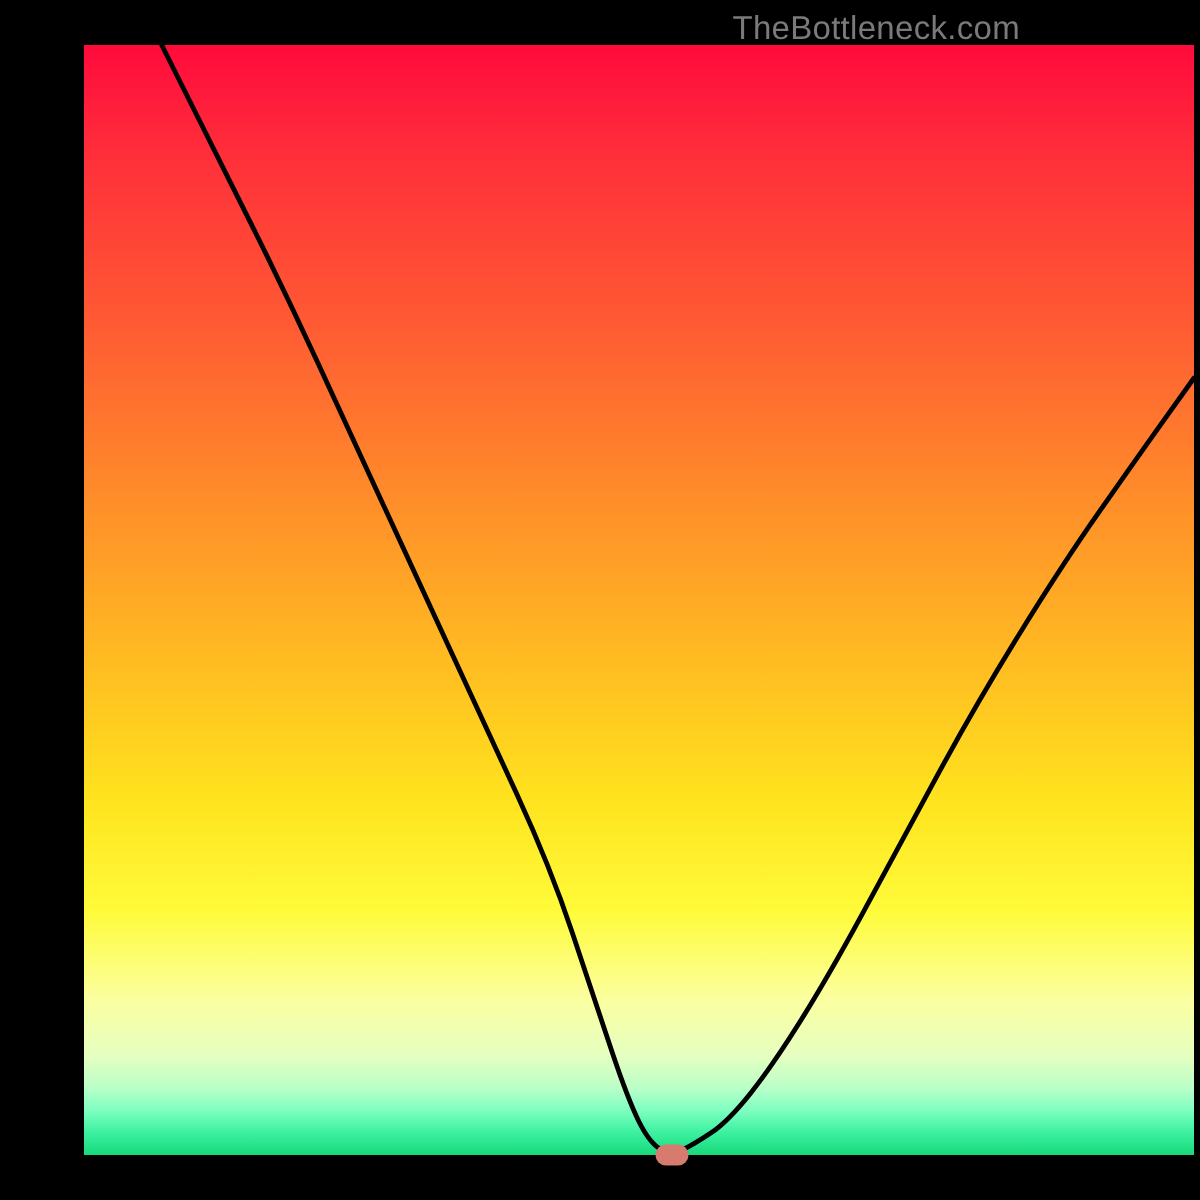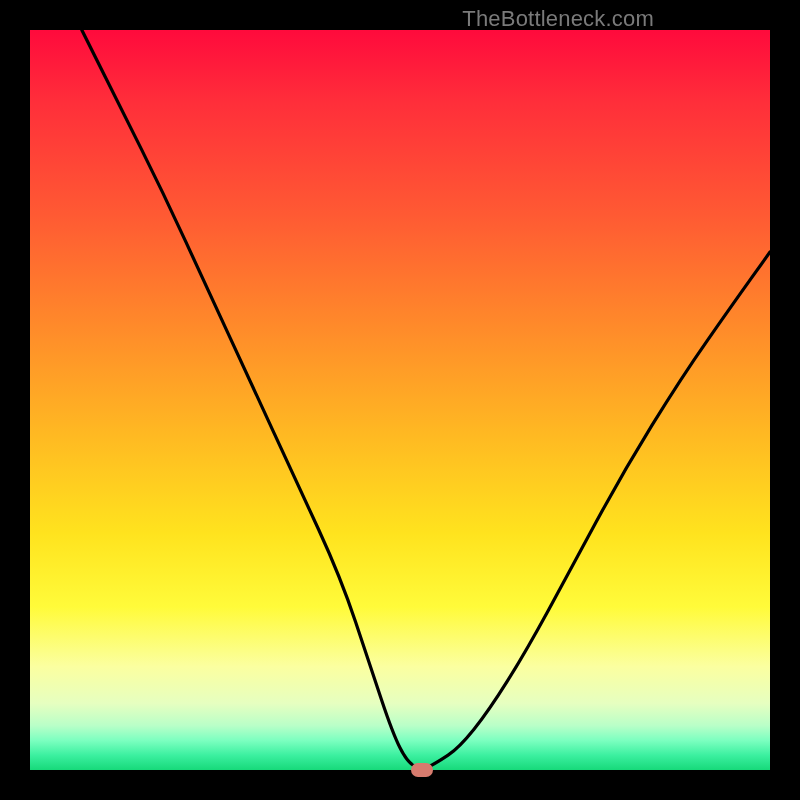--- a/index.html
+++ b/index.html
@@ -9,20 +9,21 @@
     height: 800px;
     background: #000;
     overflow: hidden;
     font-family: Arial, Helvetica, sans-serif;
   }
   .frame {
     position: relative;
     width: 688px;
     height: 800px;
     background: #000;
+    margin-left: 26px;
   }
   .plot-area {
     position: absolute;
     left: 30px;
     top: 30px;
     width: 740px;
     height: 740px;
     
     background: linear-gradient(
       to bottom,

